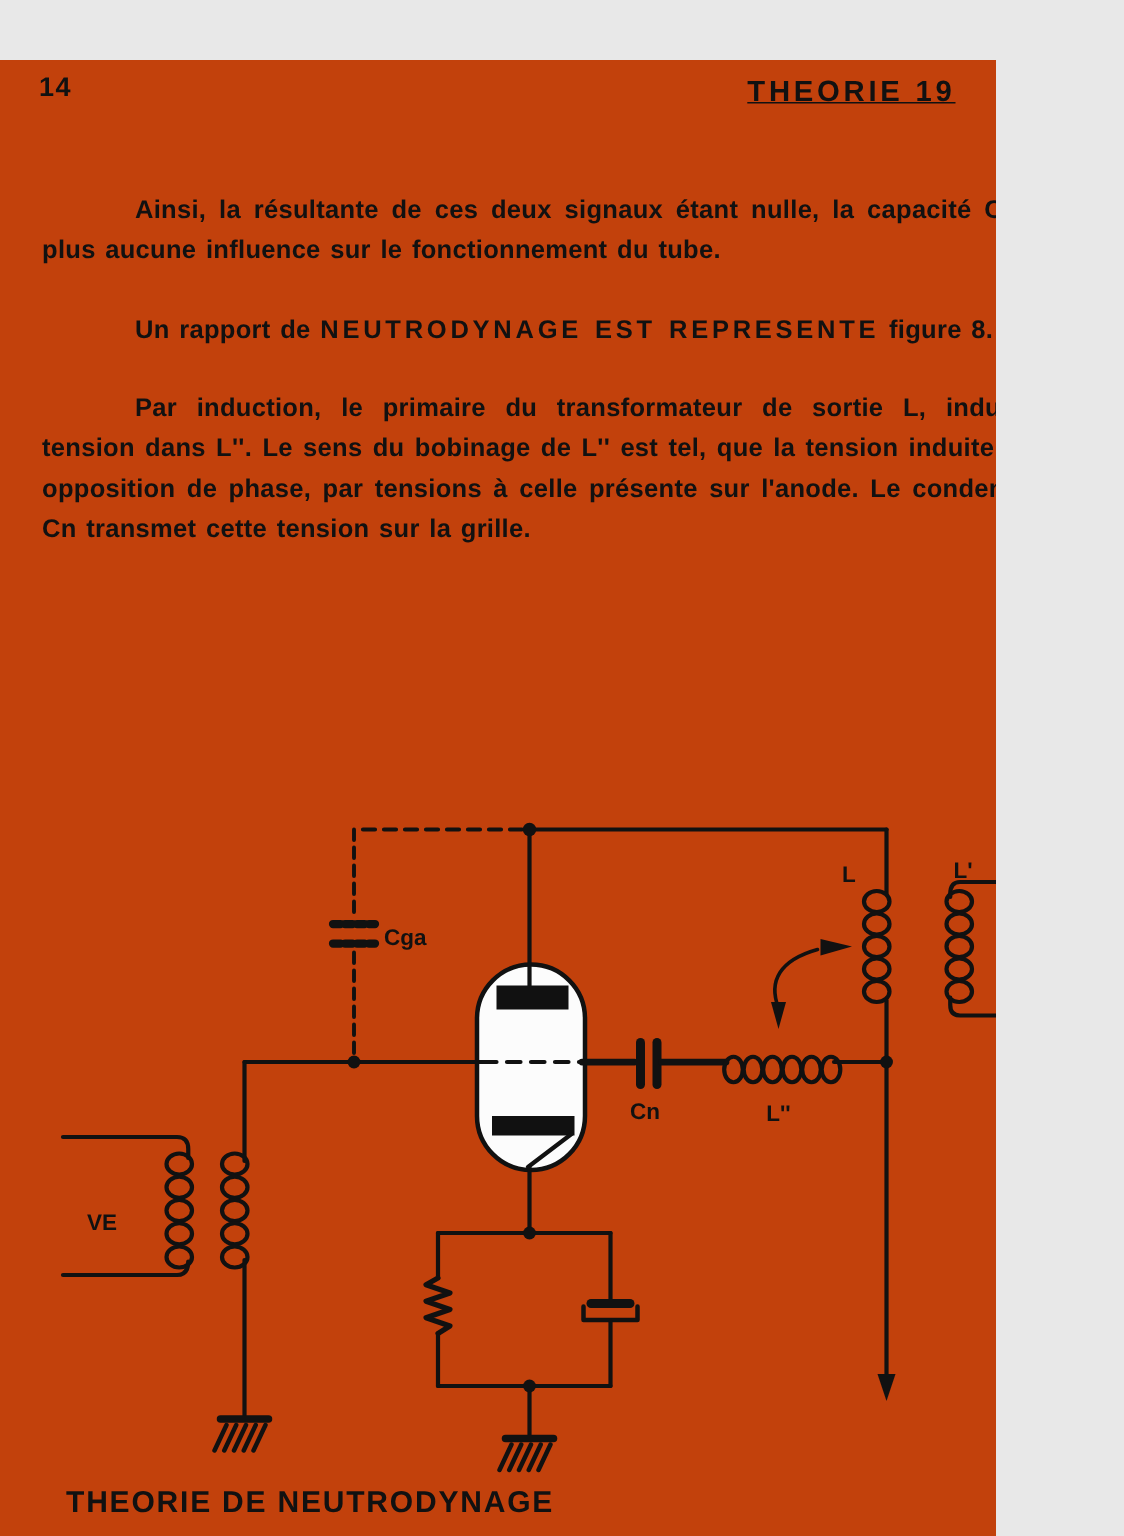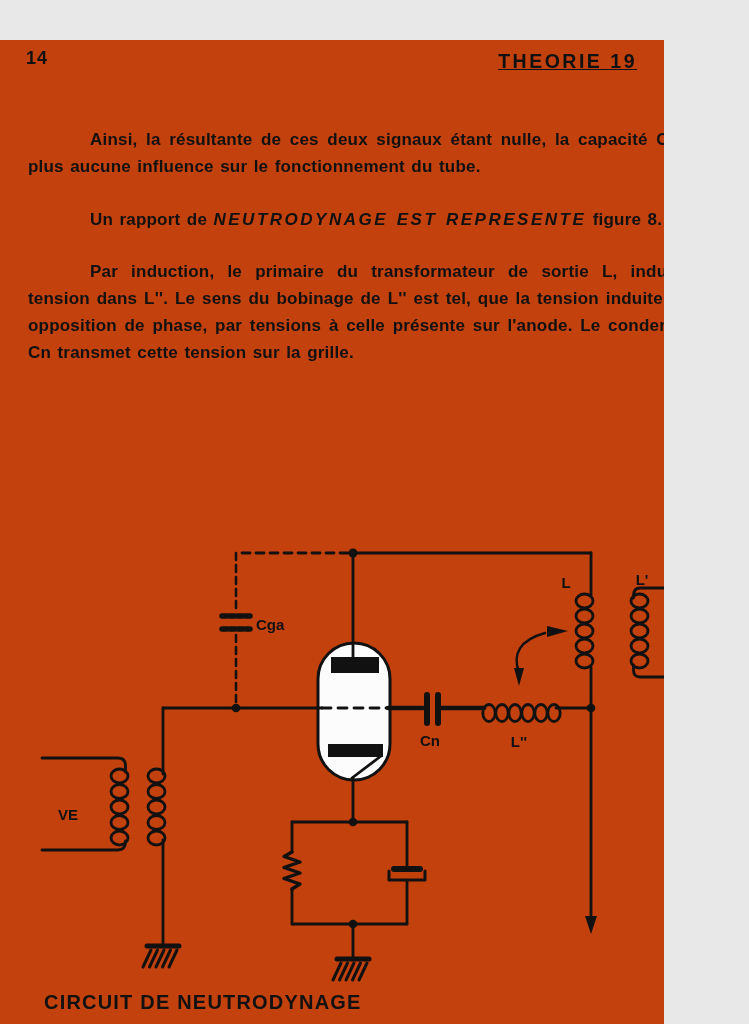--- a/index.html
+++ b/index.html
@@ -24,21 +24,21 @@
     position:absolute;left:28px;width:694px;margin:0;
     font-size:17px;line-height:27px;font-weight:700;
     letter-spacing:0.2px;word-spacing:1.5px;
     text-align:justify;text-indent:62px;
   }
   .p1{top:86px;}
   .p2{top:166px;}
   .p3{top:218px;}
   .p4{top:346px;}
   .p5{top:425px;}
-  .caps{letter-spacing:2.5px;font-style:italic;}
+  .caps{letter-spacing:2.5px;}
   .diagram{position:absolute;left:0;top:0;}
   .fig-caption{
     position:absolute;left:44px;top:951px;
     font-size:20px;font-weight:700;letter-spacing:1.2px;
   }
   .fig-number{
     position:absolute;left:280px;top:1002px;width:140px;
     text-align:left;font-size:20px;font-weight:700;letter-spacing:0.5px;
   }
   svg text{
@@ -184,16 +184,16 @@
 
     <g fill="#111">
       <circle cx="353" cy="513" r="4.5"></circle>
       <circle cx="236" cy="668" r="4.3"></circle>
       <circle cx="591" cy="668" r="4.3"></circle>
       <circle cx="353" cy="782" r="4.3"></circle>
       <circle cx="353" cy="884" r="4.3"></circle>
     </g>
   </svg>
 
-  <div class="fig-caption">CIRCUIT DE NEUTRODYNAGE</div>
+  <div class="fig-caption">THEORIE DE NEUTRODYNAGE</div>
   <div class="fig-number">Figure 8</div>
 
 </div>
 
 </body></html>

